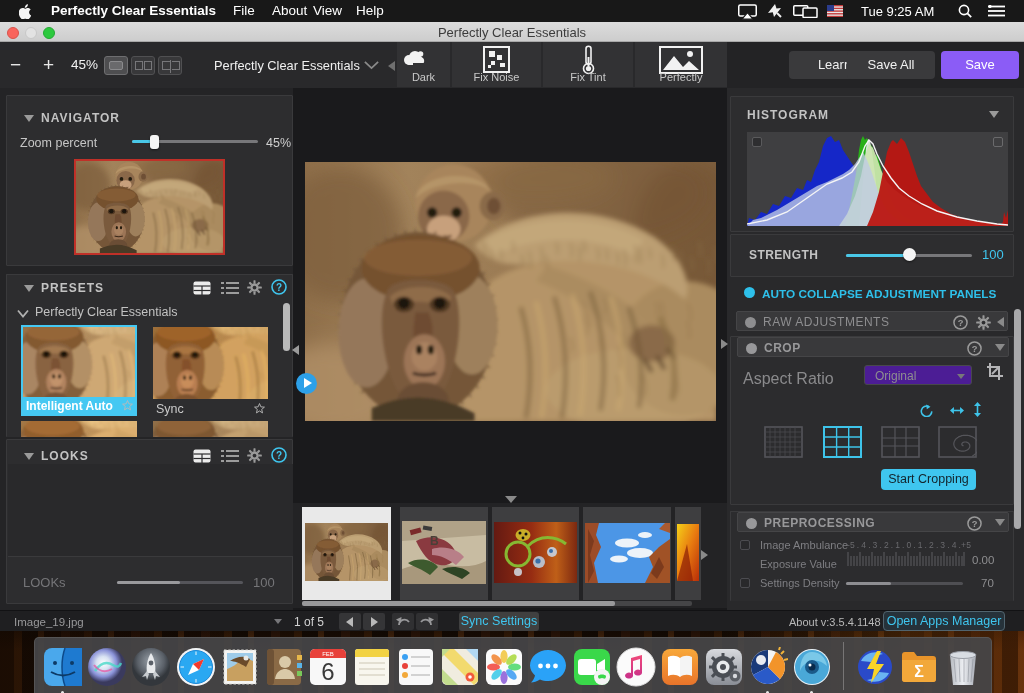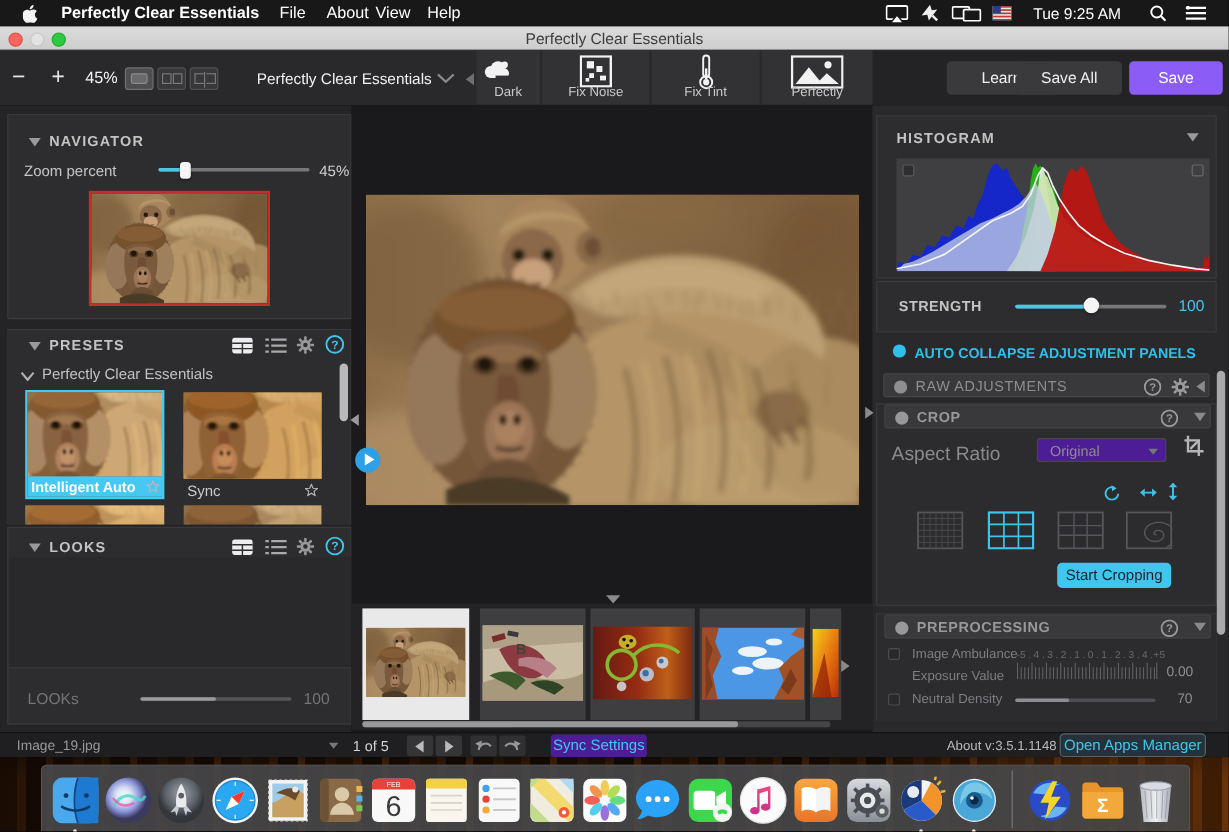--- a/index.html
+++ b/index.html
@@ -750,21 +750,21 @@
               <line x1="106" y1="4" x2="106" y2="14"></line>
               <line x1="109" y1="0" x2="109" y2="14"></line>
               <line x1="112" y1="4" x2="112" y2="14"></line>
               <line x1="115" y1="4" x2="115" y2="14"></line>
               <line x1="117" y1="0" x2="117" y2="14"></line>
       </g>
     </svg>
     <div class="abs" style="left:29px;top:46px;color:#7e7e82;font-size:11px;">Exposure Value</div>
     <div class="abs" style="left:241px;top:42px;color:#8e8e90;font-size:11.5px;">0.00</div>
     <div class="abs" style="left:9px;top:66px;width:10px;height:10px;background:#29292b;border:1px solid #4c4c50;border-radius:2px;"></div>
-    <div class="abs" style="left:29px;top:65px;color:#7e7e82;font-size:11px;">Neutral Density</div>
+    <div class="abs" style="left:29px;top:65px;color:#7e7e82;font-size:11px;">Settings Density</div>
     <div class="slider" style="left:115px;top:70px;width:117px;background:#4f4f53;"></div>
     <div class="slider" style="left:115px;top:70px;width:45px;background:#8e8e92;"></div>
     <div class="abs" style="left:250px;top:65px;color:#8e8e90;font-size:11.5px;">70</div>
   </div>
 
   <div class="abs" style="left:287px;top:221px;width:7px;height:220px;background:#a9a9ab;border-radius:3.5px;"></div>
  </div>
 
  <div class="abs tri-l" style="left:292px;top:257px;border-right-color:#9a9a9a;"></div>
  <div class="abs" style="left:296px;top:285px;width:21px;height:21px;border-radius:50%;background:#2da0e8;">
@@ -789,22 +789,22 @@
           <path d="M3 9 A5.5 5.5 0 0 1 13 6" fill="none" stroke="#98989a" stroke-width="1.8"></path>
           <path d="M0 3.5 L5.5 1 L5 7 Z" fill="#98989a"></path>
         </svg>
  </div>
  <div class="abs" style="left:416px;top:2px;width:22px;height:17px;background:#303032;border-radius:2px;">
   <svg class="abs" style="left:4px;top:3px" width="14" height="11" viewBox="0 0 14 11">
           <path d="M11 9 A5.5 5.5 0 0 0 1 6" fill="none" stroke="#98989a" stroke-width="1.8"></path>
           <path d="M14 3.5 L8.5 1 L9 7 Z" fill="#98989a"></path>
         </svg>
  </div>
- <div class="abs" style="left:459px;top:1px;width:80px;height:19px;background:#4c1d95;border-radius:3px;color:#3fc6ef;font-size:12.5px;text-align:center;line-height:19px;">Sync Settings</div>
- <div class="abs" style="left:789px;top:5px;color:#b9b9b9;font-size:11px;">About v:3.5.1.1148</div>
+ <div class="abs" style="left:459px;top:1px;width:80px;height:19px;background:#404040;border-radius:3px;color:#3fc6ef;font-size:12.5px;text-align:center;line-height:19px;">Sync Settings</div>
+ <div class="abs" style="left:789px;top:5px;color:#b9b9b9;font-size:11px;">About v:3.5.4.1148</div>
  <div class="abs" style="left:883px;top:0px;width:122px;height:20px;background:#26323a;border:1px solid #51646e;border-radius:4px;color:#3fc6ef;font-size:12.5px;text-align:center;line-height:19px;">Open Apps Manager</div>
 </div>
 
 <div id="dockzone" class="abs">
  <div id="dock">
 
   <svg class="dk" style="left:8px" viewBox="0 0 40 40">
           <rect x="1" y="1" width="38" height="38" rx="8" fill="#4aa8ec"></rect>
           <path d="M22 1 L39 1 L39 39 L22 39 C18 28 18 12 22 1 Z" fill="#1e7ad0"></path>
           <path d="M22 1 C18 12 18 28 22 39" fill="none" stroke="#0d4a8a" stroke-width="1.5"></path>

